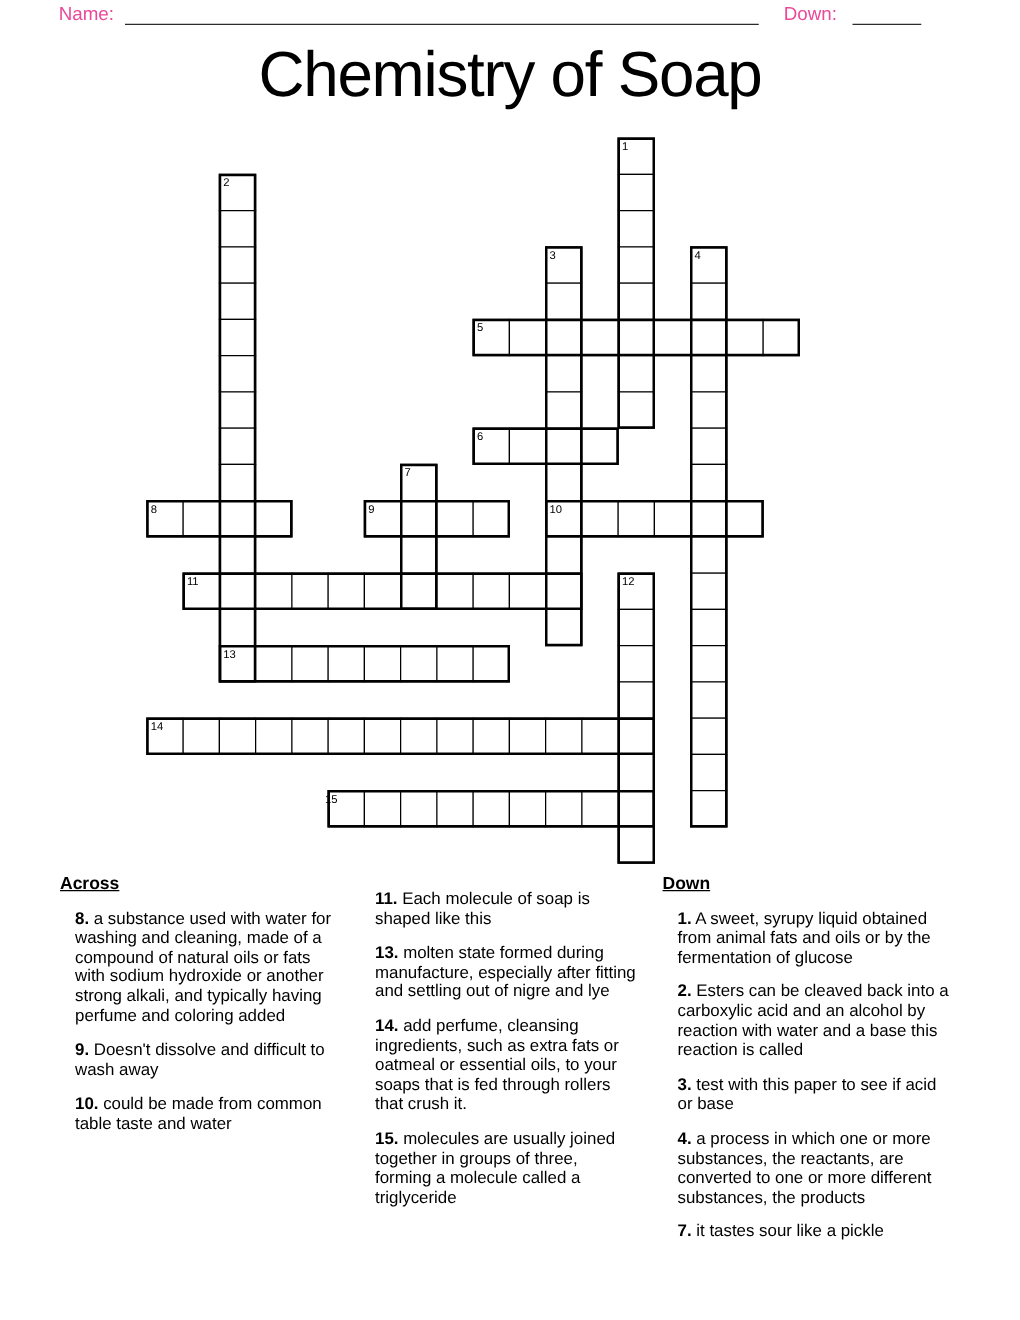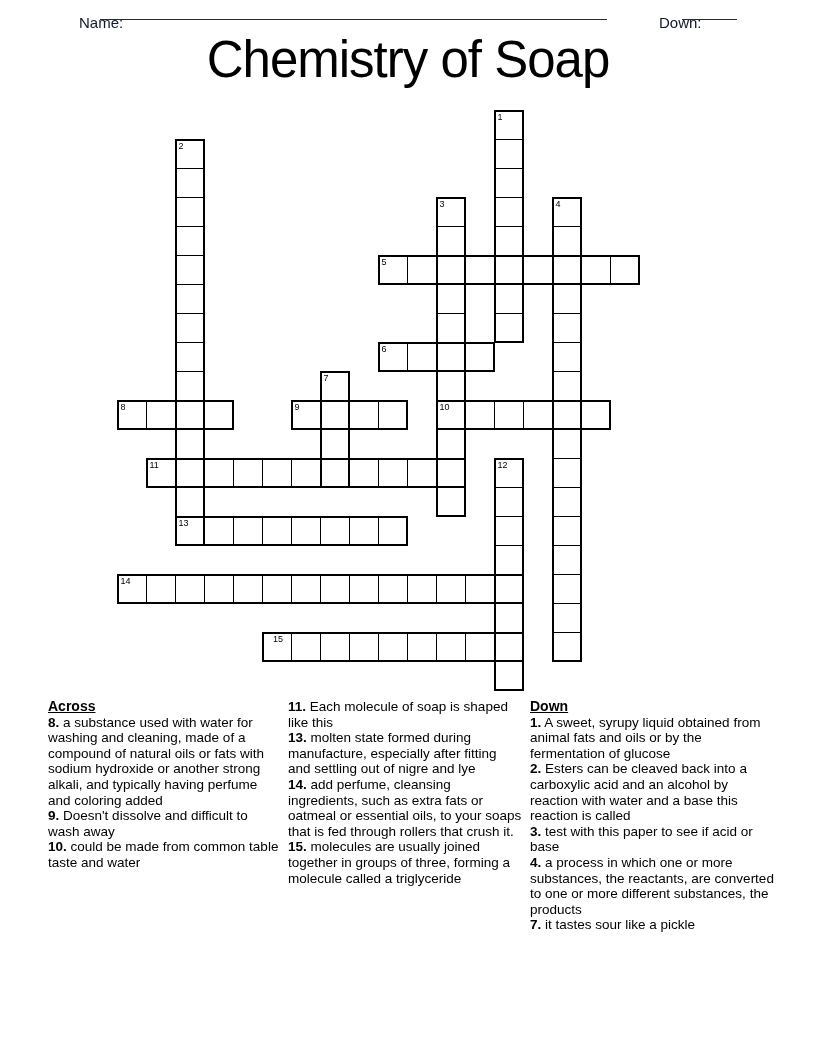--- a/index.html
+++ b/index.html
@@ -1,20 +1,20 @@
 <!DOCTYPE html>
 <html><head>
 <meta charset="utf-8">
 <style>
   html,body{margin:0;padding:0;background:#fff;}
   .page{position:relative;width:816px;height:1056px;background:#ffffff;
         font-family:"Liberation Sans",sans-serif;color:#000;overflow:hidden;}
 
   
-  .hlabel{position:absolute;top:14px;font-size:15px;color:#0f172a;margin-left:32px;}
+  .hlabel{position:absolute;top:3px;font-size:15px;color:#ec4899;}
   #name-label{left:47px;}
   #date-label{left:627px;}
   .writeline{position:absolute;top:17.5px;height:1px;border-bottom:1.4px solid #2b2b2b;}
   #name-line{left:100px;width:507px;}
   #date-line{left:682px;width:55px;}
 
   
   .title{position:absolute;top:30px;left:0;width:816px;text-align:center;
          font-size:51px;line-height:60px;letter-spacing:-1px;color:#000;}
 
@@ -24,21 +24,21 @@
   .wout{position:absolute;border:2.5px solid #000;box-sizing:content-box;background:transparent;pointer-events:none;}
   .gnum{position:absolute;font-size:9px;line-height:9px;color:#000;}
 
   
   .clues{position:absolute;left:48px;top:699px;width:728px;font-size:13.5px;line-height:15.6px;color:#000;}
   .ccol{position:absolute;top:0;}
   #col1{left:0;width:233px;}
   #col2{left:240px;width:234px;}
   #col3{left:482px;width:246px;}
   .hdr{font-weight:bold;text-decoration:underline;font-size:14px;}
-  .clue{margin:0;}
+  .clue{margin:12px;}
   .cnum{font-weight:bold;}
 </style>
 </head>
 <body>
 
 <div class="page">
 
   <span class="hlabel" id="name-label">Name:</span>
   <div class="writeline" id="name-line"></div>
   <span class="hlabel" id="date-label">Down:</span>
@@ -185,21 +185,21 @@
       <span class="gnum" style="left: 263.5px; top: 147px;">5</span>
       <span class="gnum" style="left: 263.5px; top: 234px;">6</span>
       <span class="gnum" style="left: 205.5px; top: 263px;">7</span>
       <span class="gnum" style="left: 2.5px; top: 292px;">8</span>
       <span class="gnum" style="left: 176.5px; top: 292px;">9</span>
       <span class="gnum" style="left: 321.5px; top: 292px;">10</span>
       <span class="gnum" style="left: 31.5px; top: 350px;">11</span>
       <span class="gnum" style="left: 379.5px; top: 350px;">12</span>
       <span class="gnum" style="left: 60.5px; top: 408px;">13</span>
       <span class="gnum" style="left: 2.5px; top: 466px;">14</span>
-      <span class="gnum" style="left: 155px; top: 524px;">15</span>
+      <span class="gnum" style="left: 142px; top: 524px;">15</span>
     </div>
 
   <div class="clues">
     <div class="ccol" id="col1">
       <div class="hdr">Across</div>
         <div class="clue"><span class="cnum">8.</span><span> a substance used with water for washing and cleaning, made of a compound of natural oils or fats with sodium hydroxide or another strong alkali, and typically having perfume and coloring added</span></div>
         <div class="clue"><span class="cnum">9.</span><span> Doesn't dissolve and difficult to wash away</span></div>
         <div class="clue"><span class="cnum">10.</span><span> could be made from common table taste and water</span></div>
       </div>
     <div class="ccol" id="col2">

